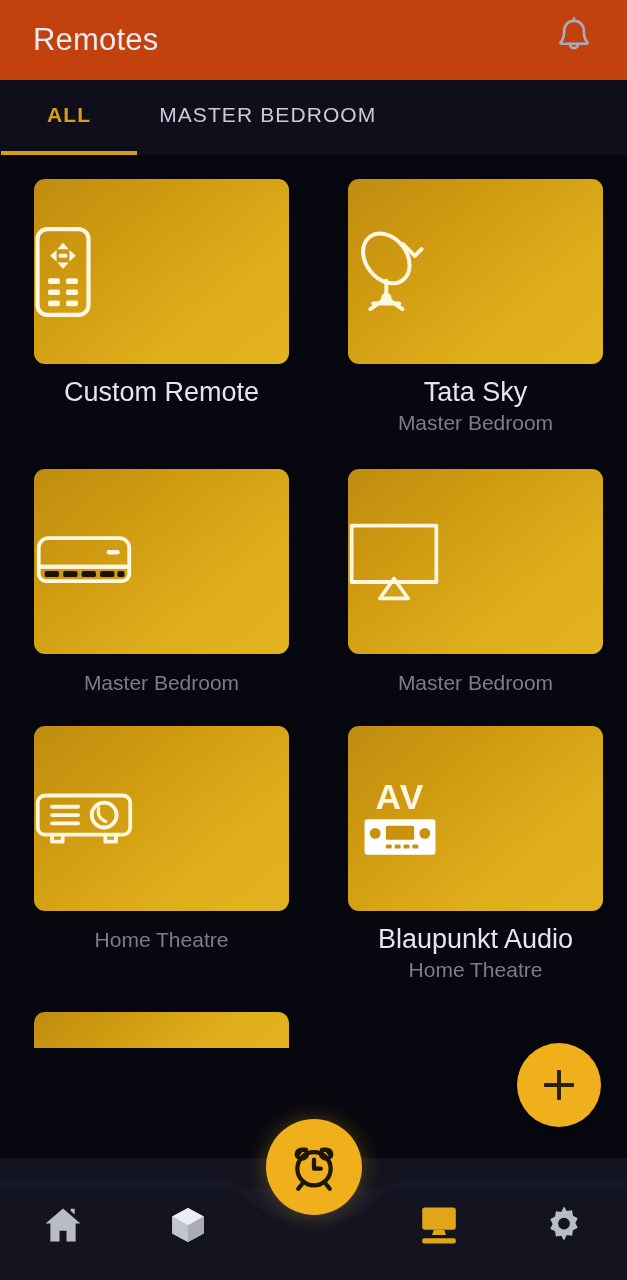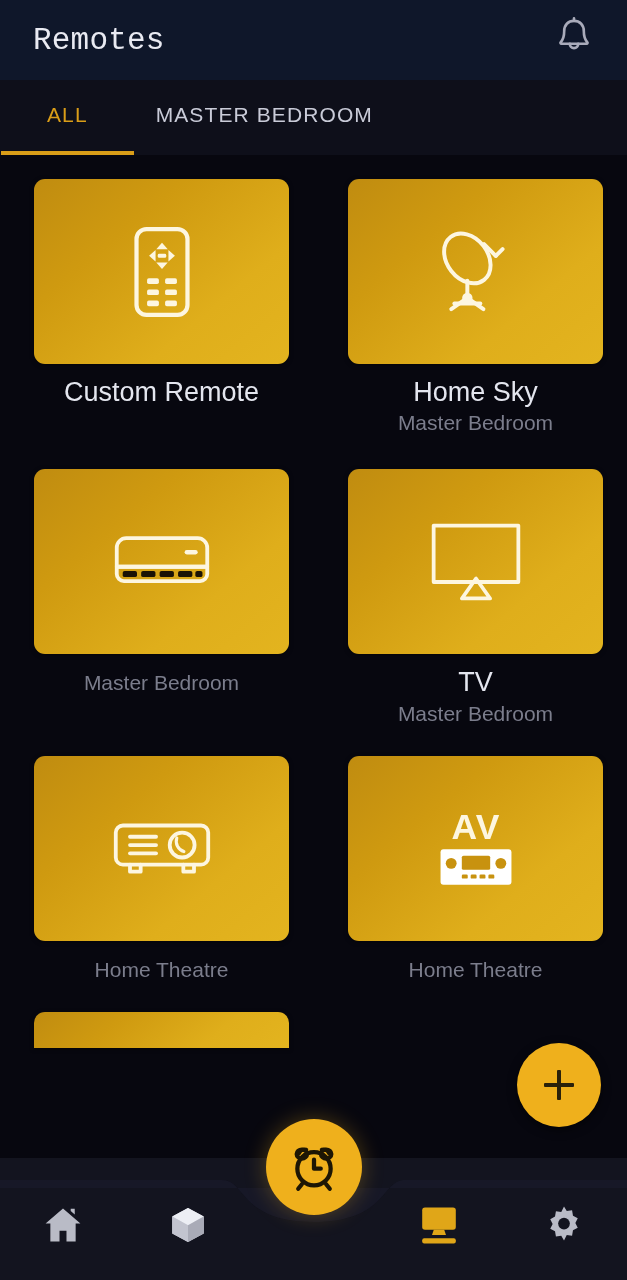--- a/index.html
+++ b/index.html
@@ -13,26 +13,25 @@
     position: relative;
     width: 627px; height: 1280px;
     background: #07070f;
     overflow: hidden;
   }
 
   
   #header {
     position: relative;
     height: 80px;
-    background: #0f172a;
+    background: #c2410c;
     display: flex;
     align-items: center;
     justify-content: space-between;
     padding: 0 26px 0 33px;
-    font-family: Liberation Mono, monospace;
   }
   #page-title {
     font-size: 31px;
     color: #e9eaf2;
     font-weight: 400;
     letter-spacing: .2px;
   }
   .bell-wrap { width: 54px; height: 54px; display: flex; align-items: center; justify-content: center; }
 
   
@@ -48,21 +47,21 @@
   .tab {
     font-size: 21px;
     letter-spacing: 1.1px;
     color: #c9cbd8;
     padding: 0 0 6px 0;
     position: relative;
     height: 75px;
     display: flex;
     align-items: center;
   }
-  .tab.first { margin-left: 47px; }
+  .tab.first { margin-left: 47px; font-weight: bold; }
   .tab + .tab { margin-left: 68px; }
   .tab.active { color: #d99d18; }
   .tab.active::after {
     content: "";
     position: absolute;
     left: -46px; right: -46px; bottom: 0;
     height: 4px;
     background: #d99d18;
   }
 
@@ -81,21 +80,21 @@
   .cell { width: 255px; margin-right: 59px; }
   .cell:last-child { margin-right: 0; }
 
   .card {
     width: 255px;
     height: 185px;
     border-radius: 11px;
     background: linear-gradient(140deg, #c08c10 0%, #cf9a10 32%, #dfae1b 70%, #e3b41f 100%);
     display: flex;
     align-items: center;
-    justify-content: center;
+    justify-content: flex-start;
     box-shadow: 0 1px 4px rgba(0,0,0,.5);
   }
   .card.clipped { height: 36px; border-radius: 11px 11px 0 0; }
   .card svg { display: block; }
 
   .cap { text-align: center; padding-top: 13px; }
   .cap-title {
     font-size: 27px;
     color: #e4e6ef;
     line-height: 1.12;
@@ -249,21 +248,21 @@
               <path d="M54 24l5.5-5.5"></path>
               <path d="M31 44v14"></path>
               <path d="M31 58l-13 9"></path>
               <path d="M31 58l13 9"></path>
               <path d="M20.5 62.5h21"></path>
               <circle cx="31" cy="58" r="2.6"></circle>
             </svg>
           </span>
         </div>
         <div class="cap">
-          <div class="cap-title">Home Sky</div>
+          <div class="cap-title">Tata Sky</div>
           <div class="cap-sub">Master Bedroom</div>
         </div>
       </div>
     </div>
 
     <div class="row-gap-1"></div>
 
     <div class="row">
       <div class="cell">
         <div class="card">
@@ -290,21 +289,20 @@
       <div class="cell">
         <div class="card">
           <span>
             <svg width="92" height="80" viewBox="0 0 78 68" fill="none" stroke="#fdf6e0" stroke-width="3.2" stroke-linecap="round" stroke-linejoin="round">
               <rect x="3" y="3" width="72" height="48"></rect>
               <path d="M39 48l-12 17h24z"></path>
             </svg>
           </span>
         </div>
         <div class="cap">
-          <div class="cap-title">TV</div>
           <div class="cap-sub">Master Bedroom</div>
         </div>
       </div>
     </div>
 
     <div class="row-gap-2"></div>
 
     <div class="row">
       <div class="cell">
         <div class="card">
@@ -338,20 +336,21 @@
               <g fill="#c8920f">
                 <rect x="32" y="59.5" width="5" height="3.4" rx="1"></rect>
                 <rect x="39.5" y="59.5" width="5" height="3.4" rx="1"></rect>
                 <rect x="47" y="59.5" width="5" height="3.4" rx="1"></rect>
                 <rect x="54.5" y="59.5" width="5" height="3.4" rx="1"></rect>
               </g>
             </svg>
           </span>
         </div>
         <div class="cap">
+          <div class="cap-title">Blaupunkt Audio</div>
           <div class="cap-sub">Home Theatre</div>
         </div>
       </div>
     </div>
 
     <div style="height:29px"></div>
 
     <div class="row">
       <div class="cell">
         <div class="card clipped"></div>

